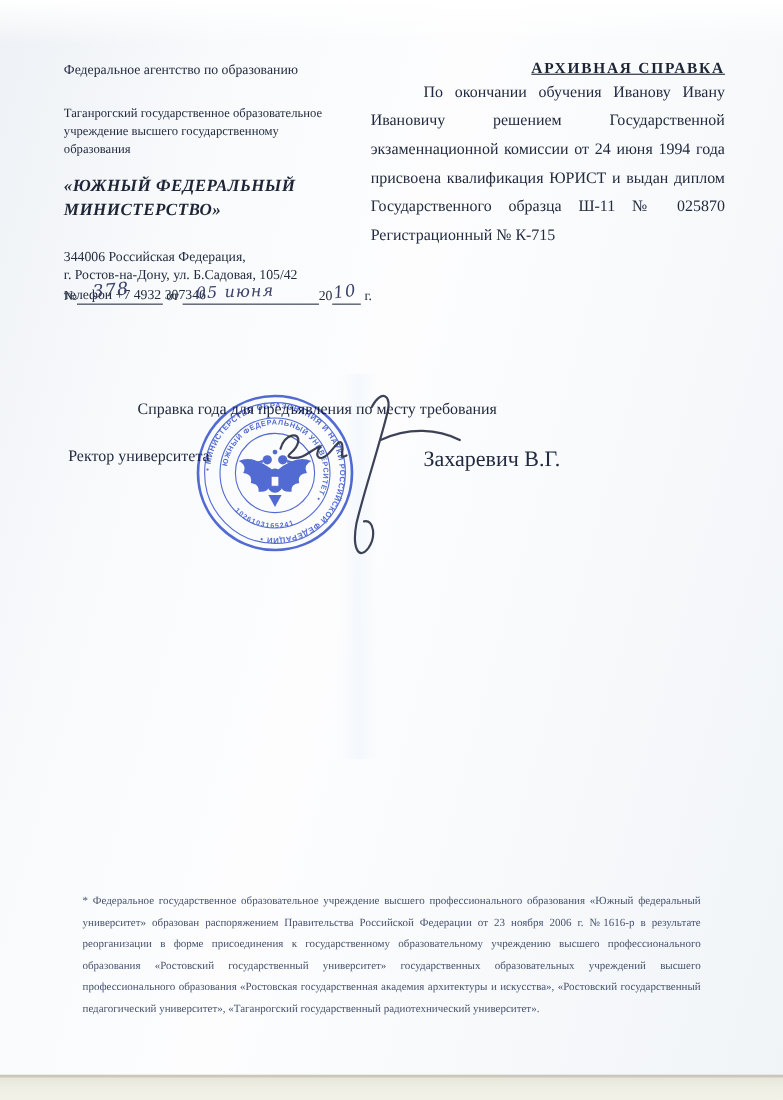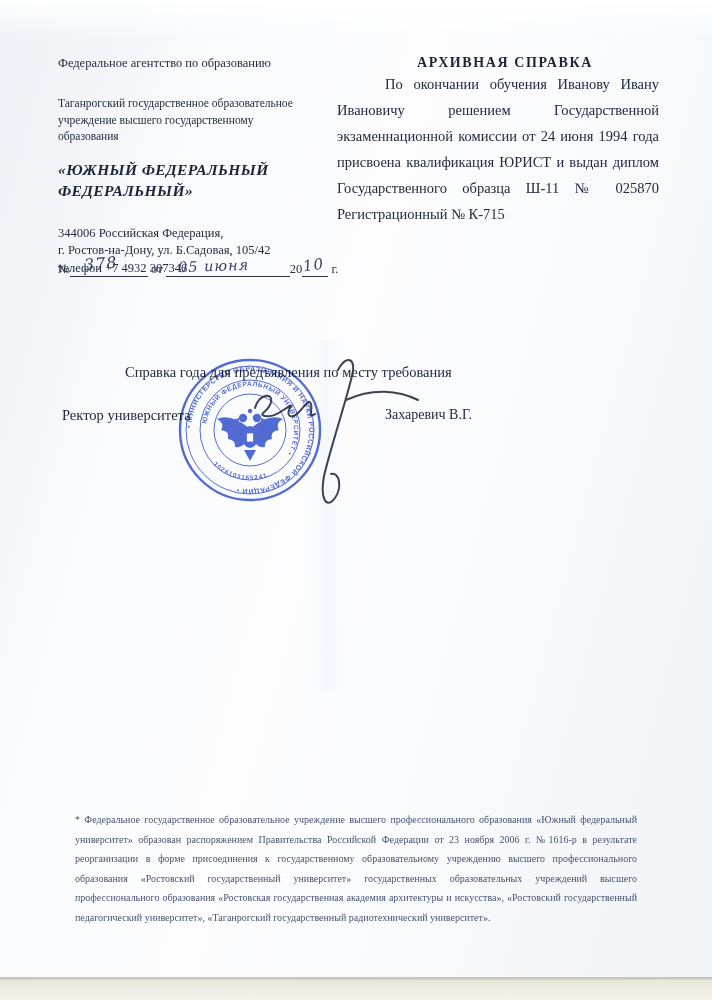--- a/index.html
+++ b/index.html
@@ -25,27 +25,27 @@
   .numline{position:absolute;left:58px;top:262px;width:310px;font-size:12.5px;color:#242c40;white-space:nowrap;}
   .uline{display:inline-block;border-bottom:1px solid #2a3246;position:relative;height:14px;vertical-align:bottom;}
   .u1{width:78px;}.u2{width:124px;}.u3{width:26px;}
   .hand{position:absolute;bottom:1px;font-family:"DejaVu Serif",serif;font-style:italic;
     color:#3a4168;letter-spacing:1px;white-space:nowrap;}
   .hand-num{left:14px;bottom:3px;font-size:16px;transform:rotate(-5deg);}
   .hand-date{left:12px;bottom:2px;font-size:14.5px;transform:rotate(-2deg);}
   .hand-year{left:1px;bottom:2px;font-size:15px;transform:rotate(-8deg);}
   
   .cert{position:absolute;left:337px;top:55px;width:322px;color:#212a3e;}
-  .cert-title{font-size:14px;font-weight:bold;letter-spacing:1.6px;text-align:center;
-    margin:0 0 0 14px;color:#1d2434;}
+  .cert-title{font-size:14px;font-weight:bold;letter-spacing:1.6px;text-align:right;
+    margin:0 0 0 14px;color:#1d2434;text-decoration:underline;}
   .cert p{font-size:14.5px;line-height:26px;text-align:justify;text-indent:48px;margin:0;}
   .cert .p1{margin-top:22px;}
   .issued{position:absolute;left:125px;top:364px;font-size:14.5px;color:#212a3e;}
   .signer-role{position:absolute;left:62px;top:407px;font-size:14.5px;color:#212a3e;}
-  .signer-name{position:absolute;left:385px;top:407px;font-size:14px;color:#212a3e;}
+  .signer-name{position:absolute;left:385px;top:407px;font-size:20px;color:#212a3e;}
   
   .stamp{position:absolute;left:175px;top:355px;width:150px;height:150px;z-index:5;
     mix-blend-mode:multiply;opacity:.88;}
   .stamp text{font-family:"Liberation Sans",sans-serif;font-weight:bold;}
   .signature{position:absolute;left:170px;top:350px;width:280px;height:180px;z-index:6;}
   
   .footnote{position:absolute;left:75px;top:810px;width:562px;font-size:10px;line-height:19.5px;
     text-align:justify;color:#47536e;}
 </style>
 </head>
@@ -57,21 +57,21 @@
 
   <div class="lh">
     <div class="lh-agency">Федеральное агентство по образованию</div>
     <div class="lh-inst">
       <div>Таганрогский государственное образовательное</div>
       <div>учреждение высшего государственному</div>
       <div>образования</div>
     </div>
     <div class="lh-name">
       <div>«ЮЖНЫЙ ФЕДЕРАЛЬНЫЙ</div>
-      <div>ФЕДЕРАЛЬНЫЙ»</div>
+      <div>МИНИСТЕРСТВО»</div>
     </div>
     <div class="lh-addr">
       <div>344006 Российская Федерация,</div>
       <div>г. Ростов-на-Дону, ул. Б.Садовая, 105/42</div>
       <div>телефон +7 4932 307346</div>
     </div>
   </div>
 
   <div class="numline">
     <span>№</span><span class="uline u1"><span class="hand hand-num">378</span></span>

